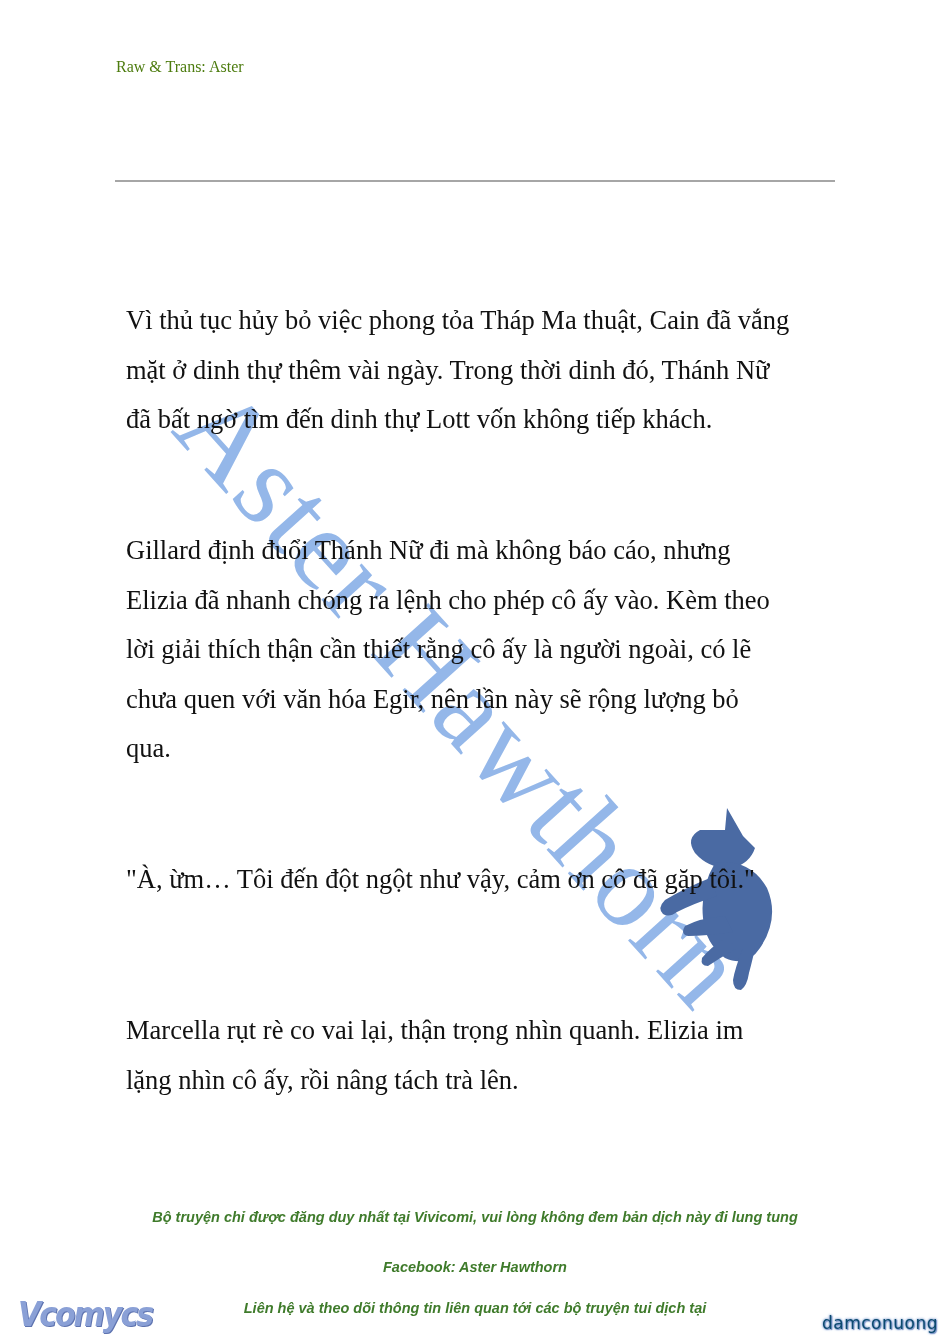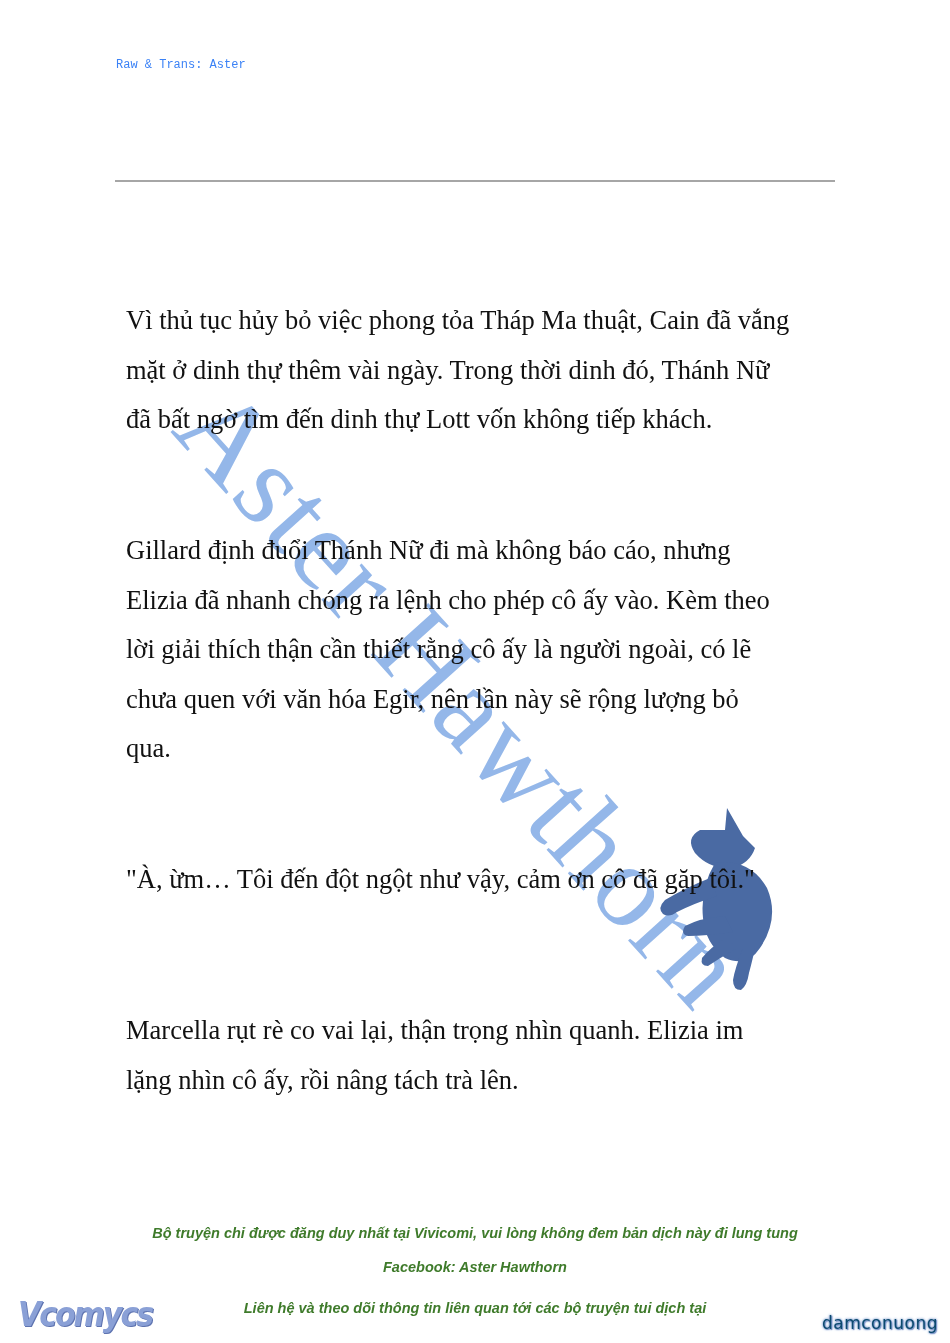--- a/index.html
+++ b/index.html
@@ -1,21 +1,21 @@
 <!DOCTYPE html>
 <html><head>
 <meta charset="utf-8">
 <style>
   html, body { margin: 0; padding: 0; }
   body {
     width: 950px; height: 1343px; background: #ffffff; position: relative; overflow: hidden;
   }
   .header-text {
     position: absolute; left: 116px; top: 58px;
-    font-family: Liberation Mono, monospace; font-size: 12px; color: #3b82f6;
+    font-family: Liberation Serif, serif; font-size: 16px; color: #4d7c0f;
   }
   .header-rule {
     position: absolute; left: 115px; top: 180px; width: 720px; height: 2px; background: #a6a6a6;
   }
   .body-text {
     position: absolute; left: 116px; width: 730px;
     font-family: "Liberation Serif", serif; font-size: 26.5px; color: #111; line-height: 49.5px;
   }
   .p { margin: 10px; }
   .watermark {
@@ -92,18 +92,18 @@
   </p>
 </div>
 
 <div class="body-text" style="top:996px;">
   <p class="p">
     <span>Marcella rụt rè co vai lại, thận trọng nhìn quanh. Elizia im</span><br>
     <span>lặng nhìn cô ấy, rồi nâng tách trà lên.</span>
   </p>
 </div>
 
-<div class="footer" style="top:1209px;margin-top:16px;">Bộ truyện chỉ được đăng duy nhất tại Vivicomi, vui lòng không đem bản dịch này đi lung tung</div>
+<div class="footer" style="top:1209px;">Bộ truyện chỉ được đăng duy nhất tại Vivicomi, vui lòng không đem bản dịch này đi lung tung</div>
 <div class="footer" style="top:1300px;">Liên hệ và theo dõi thông tin liên quan tới các bộ truyện tui dịch tại</div>
 <div class="footer" style="top:1259px;">Facebook: Aster Hawthorn</div>
 
 <div class="logo-left">Vcomycs</div>
 <div class="logo-right">damconuong</div>
 
 </body></html>

